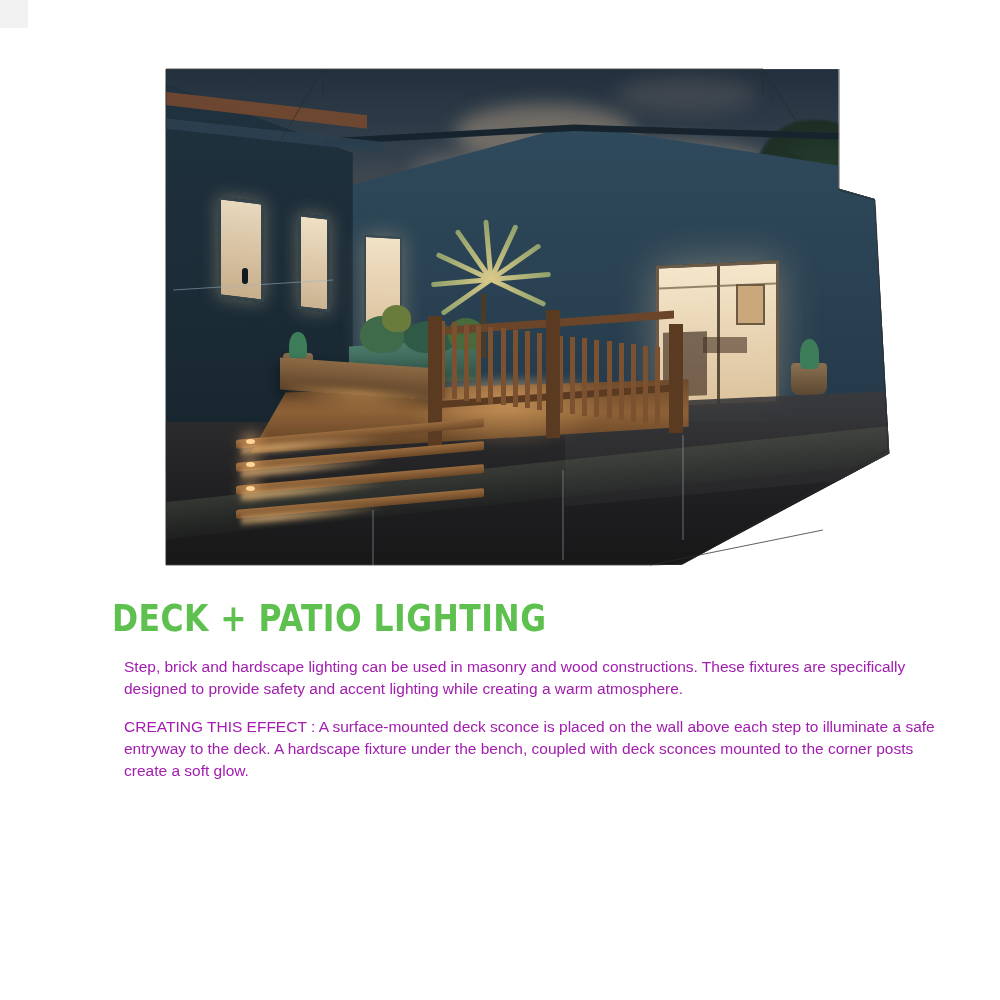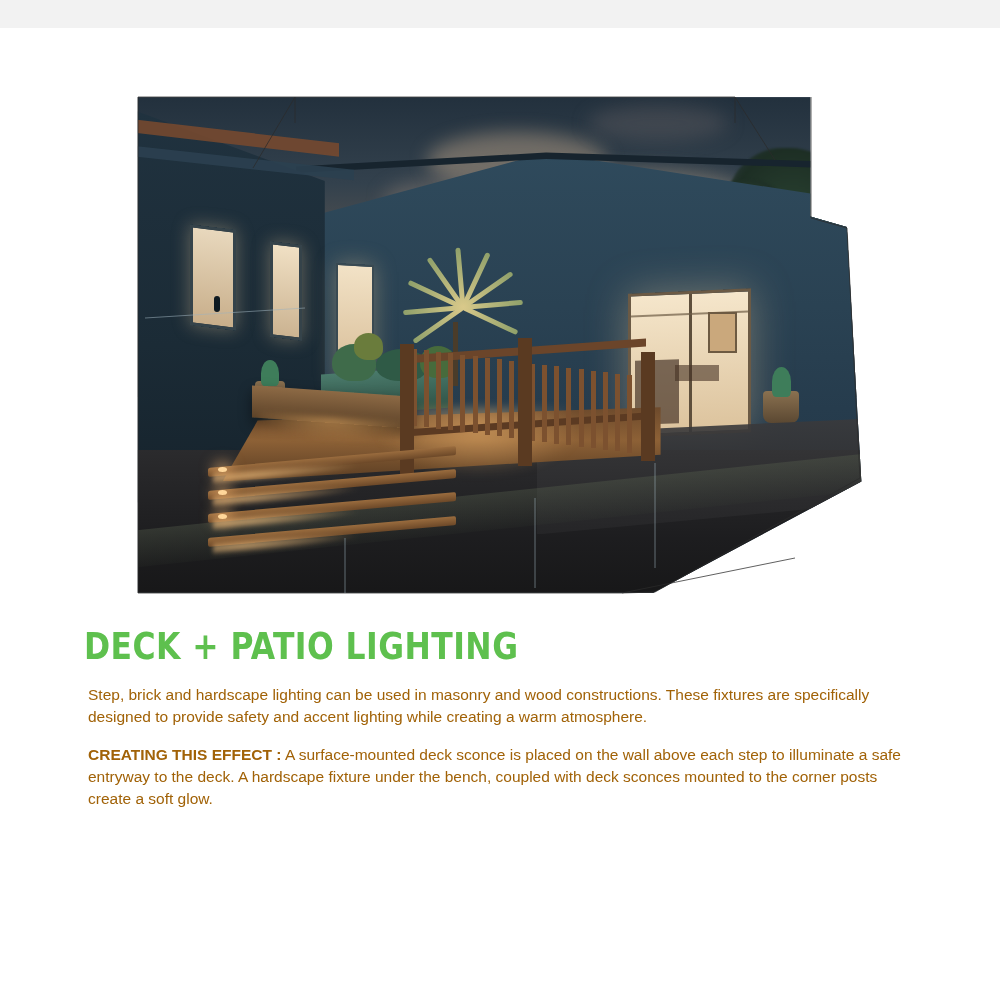--- a/index.html
+++ b/index.html
@@ -12,21 +12,21 @@
     background: #ffffff;
     font-family: "Liberation Sans", sans-serif;
     overflow: hidden;
   }
   .page {
     position: relative;
     width: 1000px;
     height: 1000px;
     background: #ffffff;
     display: flex;
-    flex-direction: column;
+    flex-direction: row;
   }
   .top-band {
     width: 100%;
     height: 28px;
     background: #f2f2f2;
     flex: 0 0 28px;
   }
   .content {
     flex: 1 1 auto;
     background: #ffffff;
@@ -442,26 +442,26 @@
     letter-spacing: 0.5px;
     color: #5ec04e;
     margin: 0 0 16px 0;
     transform: scaleX(0.92);
     transform-origin: left center;
     white-space: nowrap;
   }
   .body-para {
     font-size: 15.5px;
     line-height: 1.42;
-    color: #a16207;
-    margin: 0 0 16px 4px;
+    color: #a21caf;
+    margin: 0 0 16px 12px;
   }
   .body-para:last-child { margin-bottom: 0; }
   .lead-label {
-    font-weight: bold;
+    font-weight: normal;
   }
 
   
   .footer {
     flex: 0 0 183px;
     background: #f2f2f2;
     display: flex;
     flex-direction: column;
     align-items: center;
     justify-content: center;

